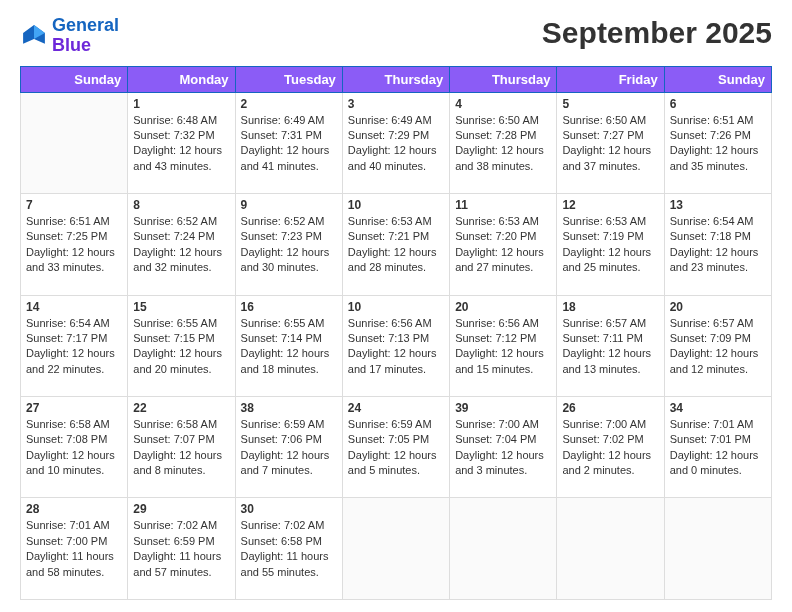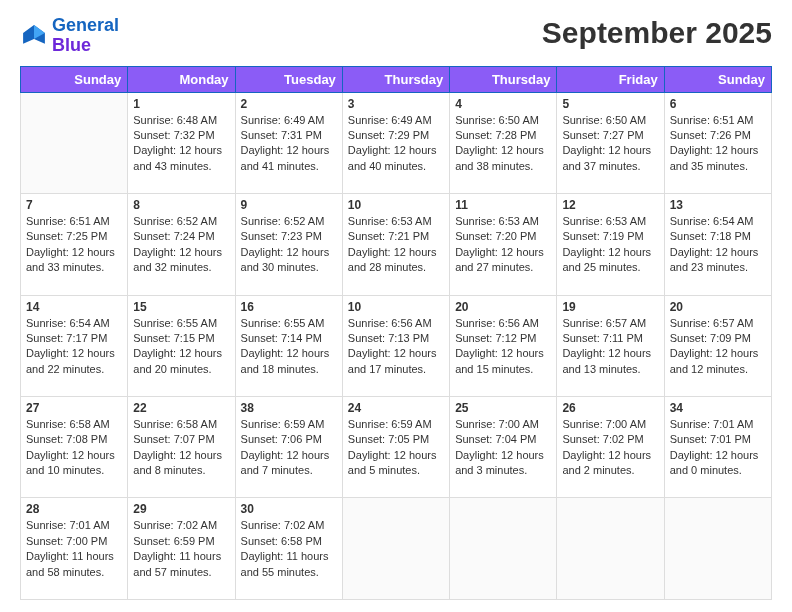--- a/index.html
+++ b/index.html
@@ -252,21 +252,21 @@
 and 17 minutes.</div>
           </td>
           <td>
             <span class="day-num">20</span>
             <div class="day-info" style="white-space: pre-line;">Sunrise: 6:56 AM
 Sunset: 7:12 PM
 Daylight: 12 hours
 and 15 minutes.</div>
           </td>
           <td>
-            <span class="day-num">19</span>
+            <span class="day-num">18</span>
             <div class="day-info" style="white-space: pre-line;">Sunrise: 6:57 AM
 Sunset: 7:11 PM
 Daylight: 12 hours
 and 13 minutes.</div>
           </td>
           <td>
             <span class="day-num">20</span>
             <div class="day-info" style="white-space: pre-line;">Sunrise: 6:57 AM
 Sunset: 7:09 PM
 Daylight: 12 hours
@@ -296,21 +296,21 @@
 and 7 minutes.</div>
           </td>
           <td>
             <span class="day-num">24</span>
             <div class="day-info" style="white-space: pre-line;">Sunrise: 6:59 AM
 Sunset: 7:05 PM
 Daylight: 12 hours
 and 5 minutes.</div>
           </td>
           <td>
-            <span class="day-num">25</span>
+            <span class="day-num">39</span>
             <div class="day-info" style="white-space: pre-line;">Sunrise: 7:00 AM
 Sunset: 7:04 PM
 Daylight: 12 hours
 and 3 minutes.</div>
           </td>
           <td>
             <span class="day-num">26</span>
             <div class="day-info" style="white-space: pre-line;">Sunrise: 7:00 AM
 Sunset: 7:02 PM
 Daylight: 12 hours

